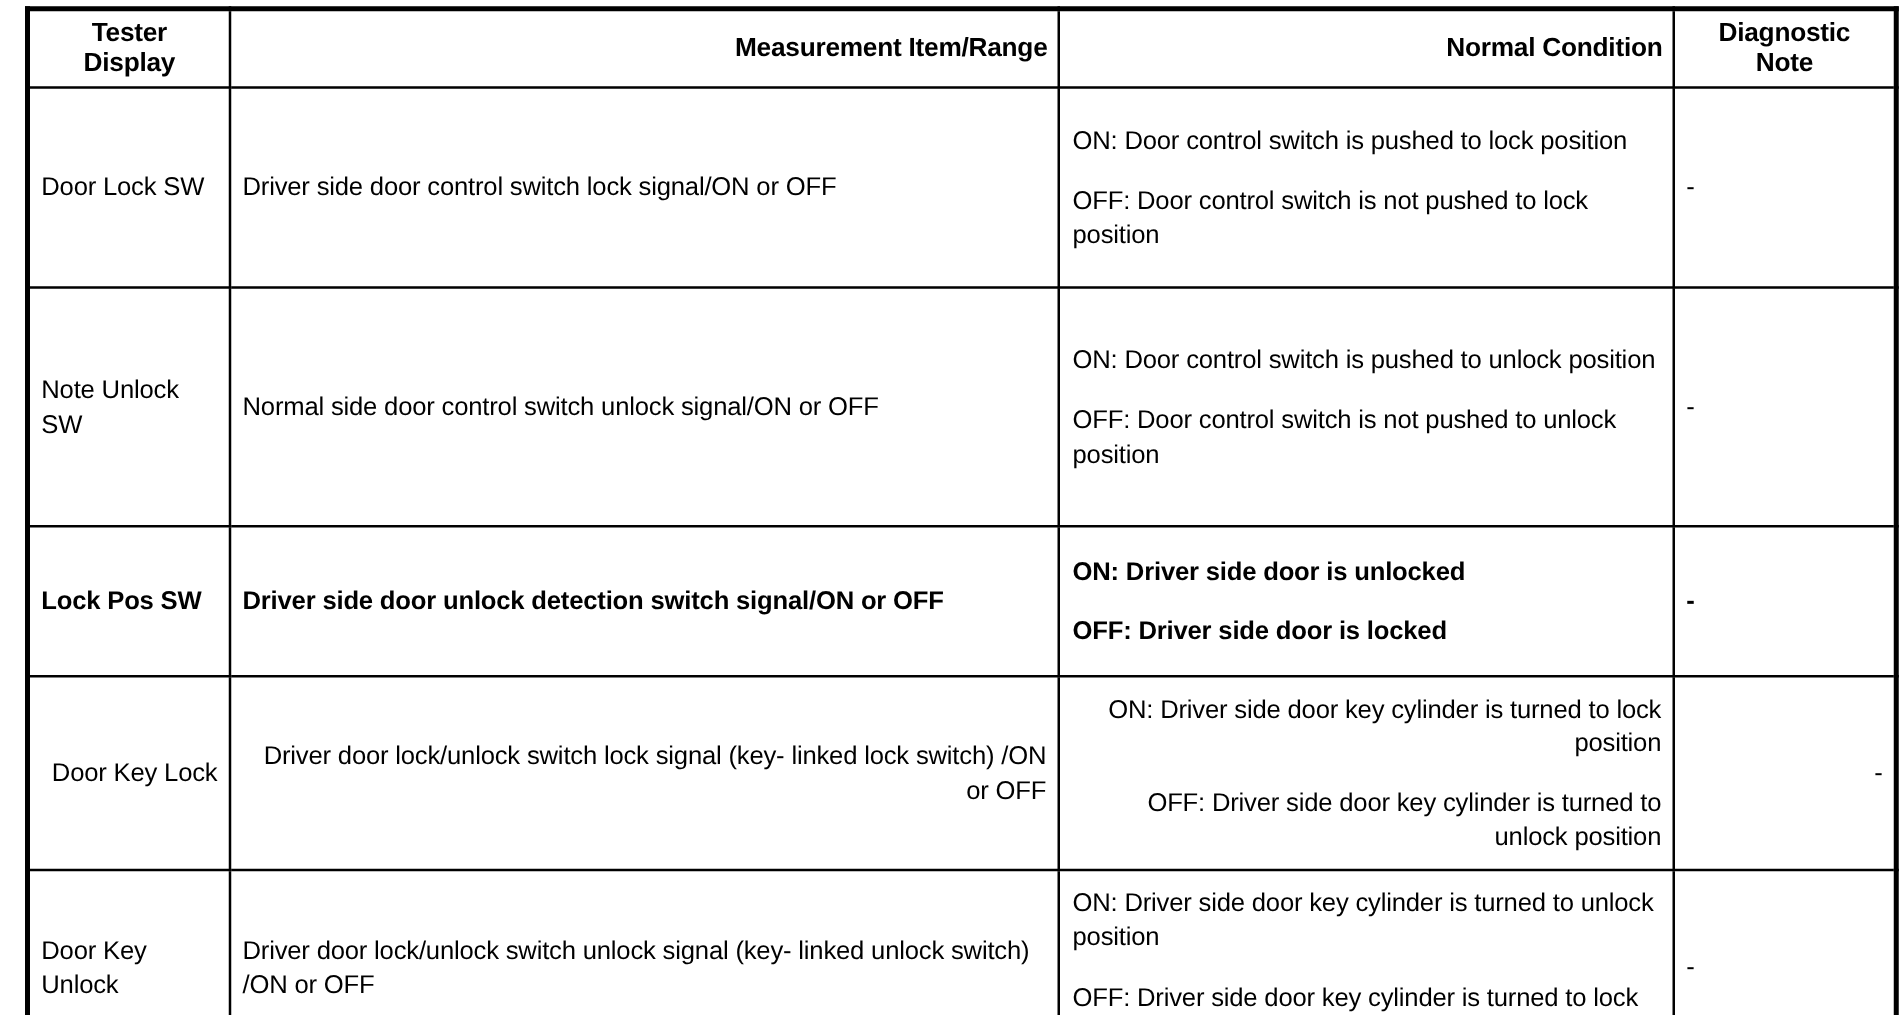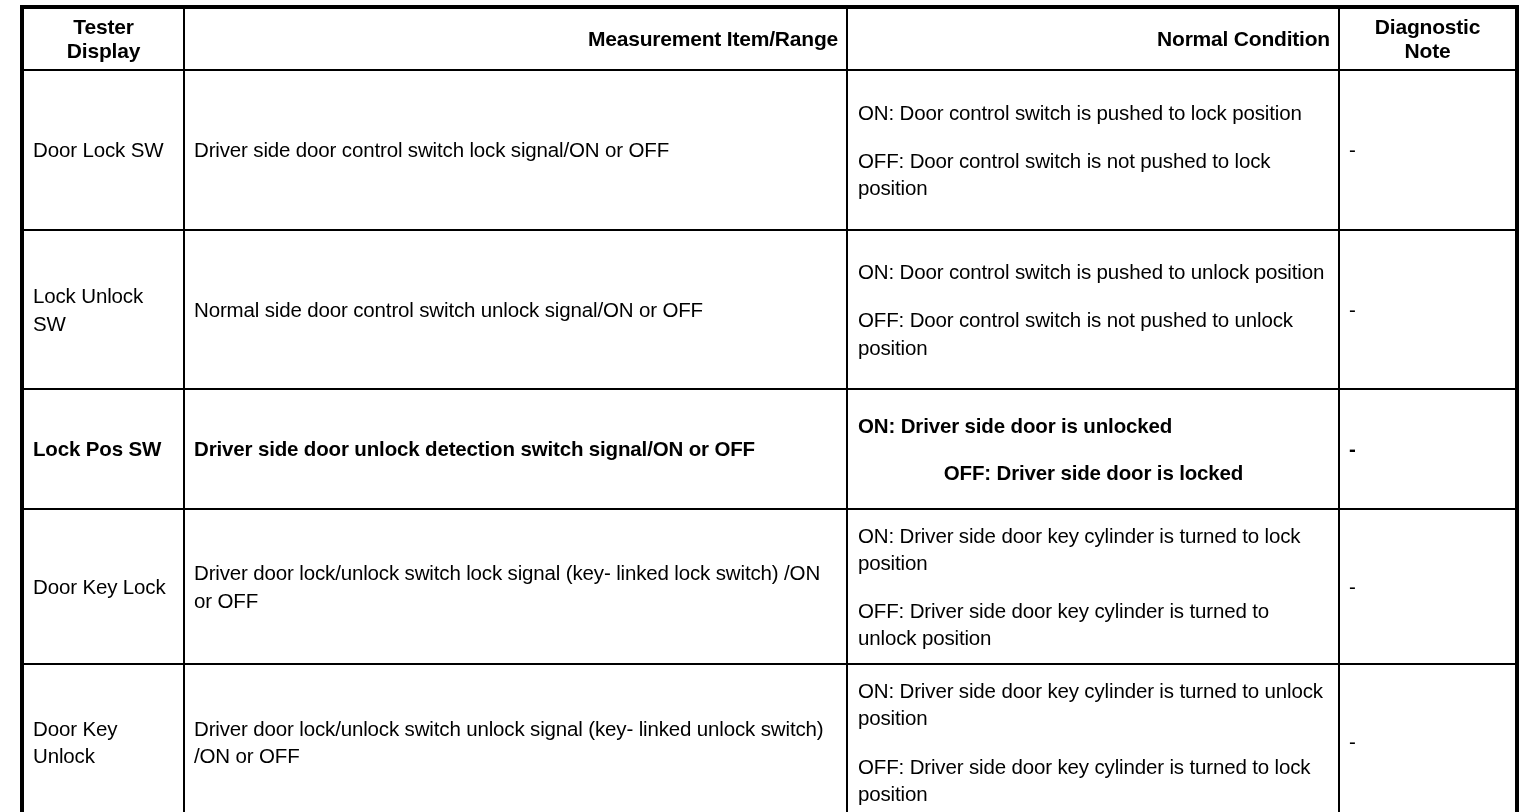--- a/index.html
+++ b/index.html
@@ -73,26 +73,26 @@
 
   td.col-tester   { text-align: left; padding-left: 9px; }
   td.col-measure  { text-align: left; }
   td.col-normal   { text-align: left; padding-left: 10px; vertical-align: middle; }
   td.col-note     { text-align: left; padding-left: 9px; vertical-align: middle; }
   .cond-on  { display: block; margin: 0 0 0 0; }
   .cond-off { display: block; margin: 21px 0 0 0; }
 
   
   tr.r1 td { height: 160px; }
-  tr.r2 td { height: 159px; }
+  tr.r2 td { height: 191px; }
   tr.r3 td { height: 120px; font-weight: bold; }
-  tr.r4 td { height: 155px; }
+  tr.r4 td { height: 155px; text-align: right; }
   tr.r5 td { height: 157px; }
 
-  tr.r3 .cond-off { margin-top: 19px; text-align: center; }
+  tr.r3 .cond-off { margin-top: 19px; }
 </style>
 </head>
 <body>
 
 <div class="page">
 
   <table class="spec-table">
     <colgroup>
       <col class="c1">
         <col class="c2">
@@ -121,21 +121,21 @@
         <td class="col-tester">Door Lock SW</td>
         <td class="col-measure">Driver side door control switch lock signal/ON or OFF</td>
         <td class="col-normal">
           <span class="cond-on">ON: Door control switch is pushed to lock position</span>
           <span class="cond-off">OFF: Door control switch is not pushed to lock position</span>
         </td>
         <td class="col-note">-</td>
       </tr>
 
       <tr class="r2">
-        <td class="col-tester">Lock Unlock SW</td>
+        <td class="col-tester">Note Unlock SW</td>
         <td class="col-measure">Normal side door control switch unlock signal/ON or OFF</td>
         <td class="col-normal">
           <span class="cond-on">ON: Door control switch is pushed to unlock position</span>
           <span class="cond-off">OFF: Door control switch is not pushed to unlock position</span>
         </td>
         <td class="col-note">-</td>
       </tr>
 
       <tr class="r3">
         <td class="col-tester">Lock Pos SW</td>

